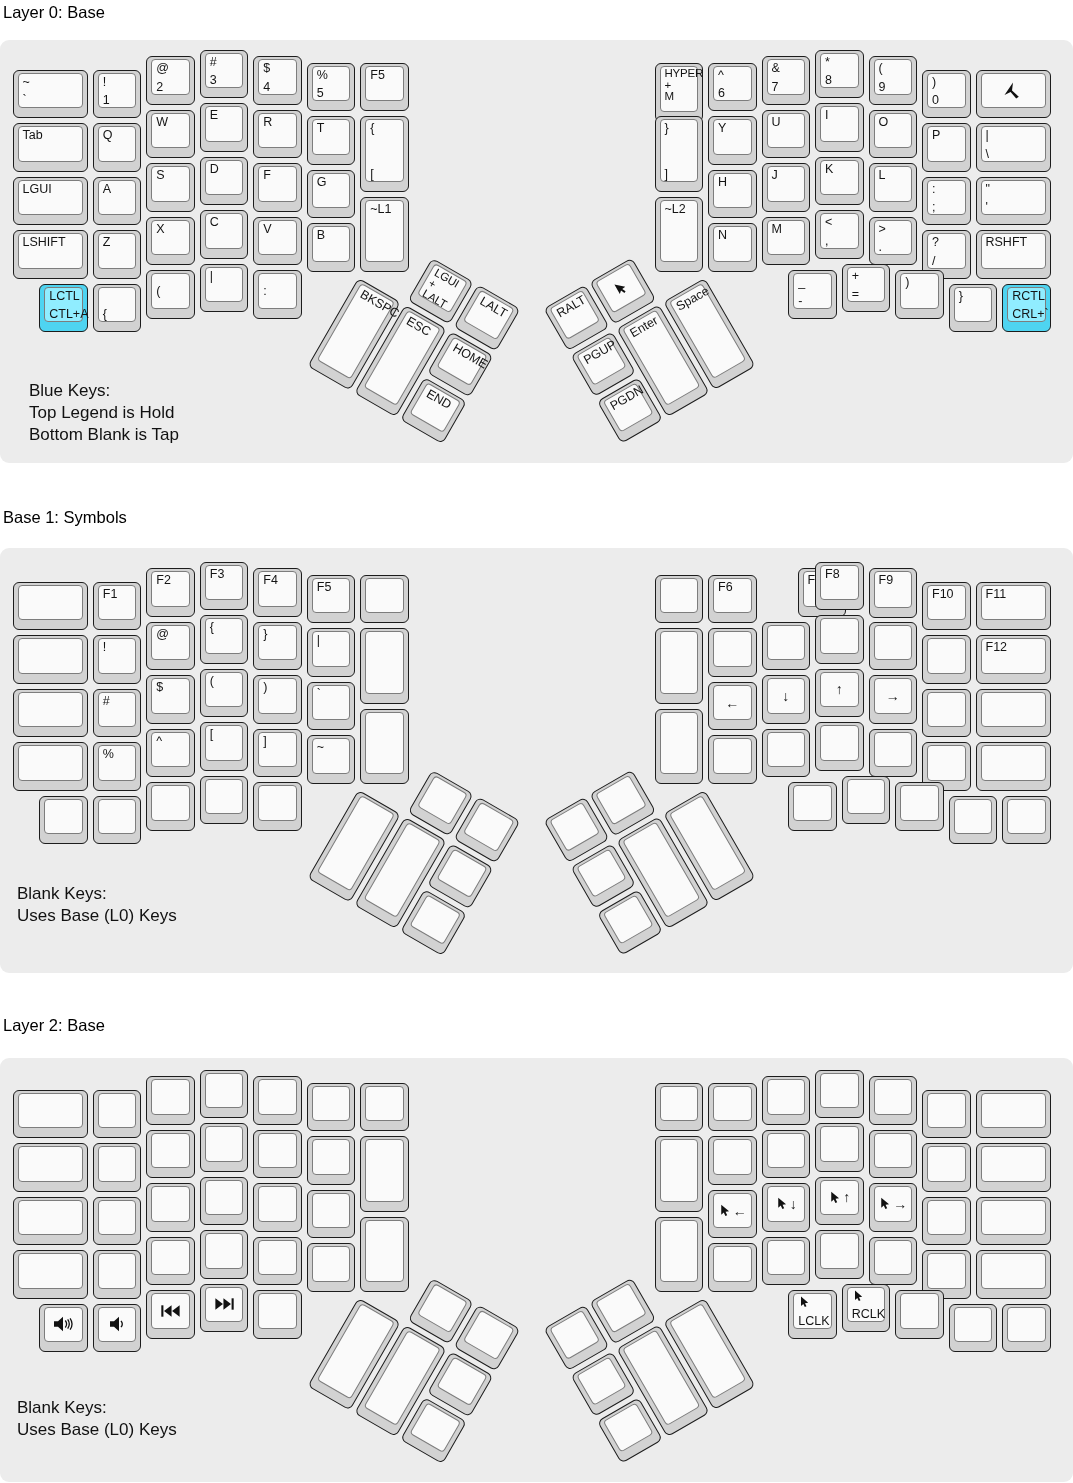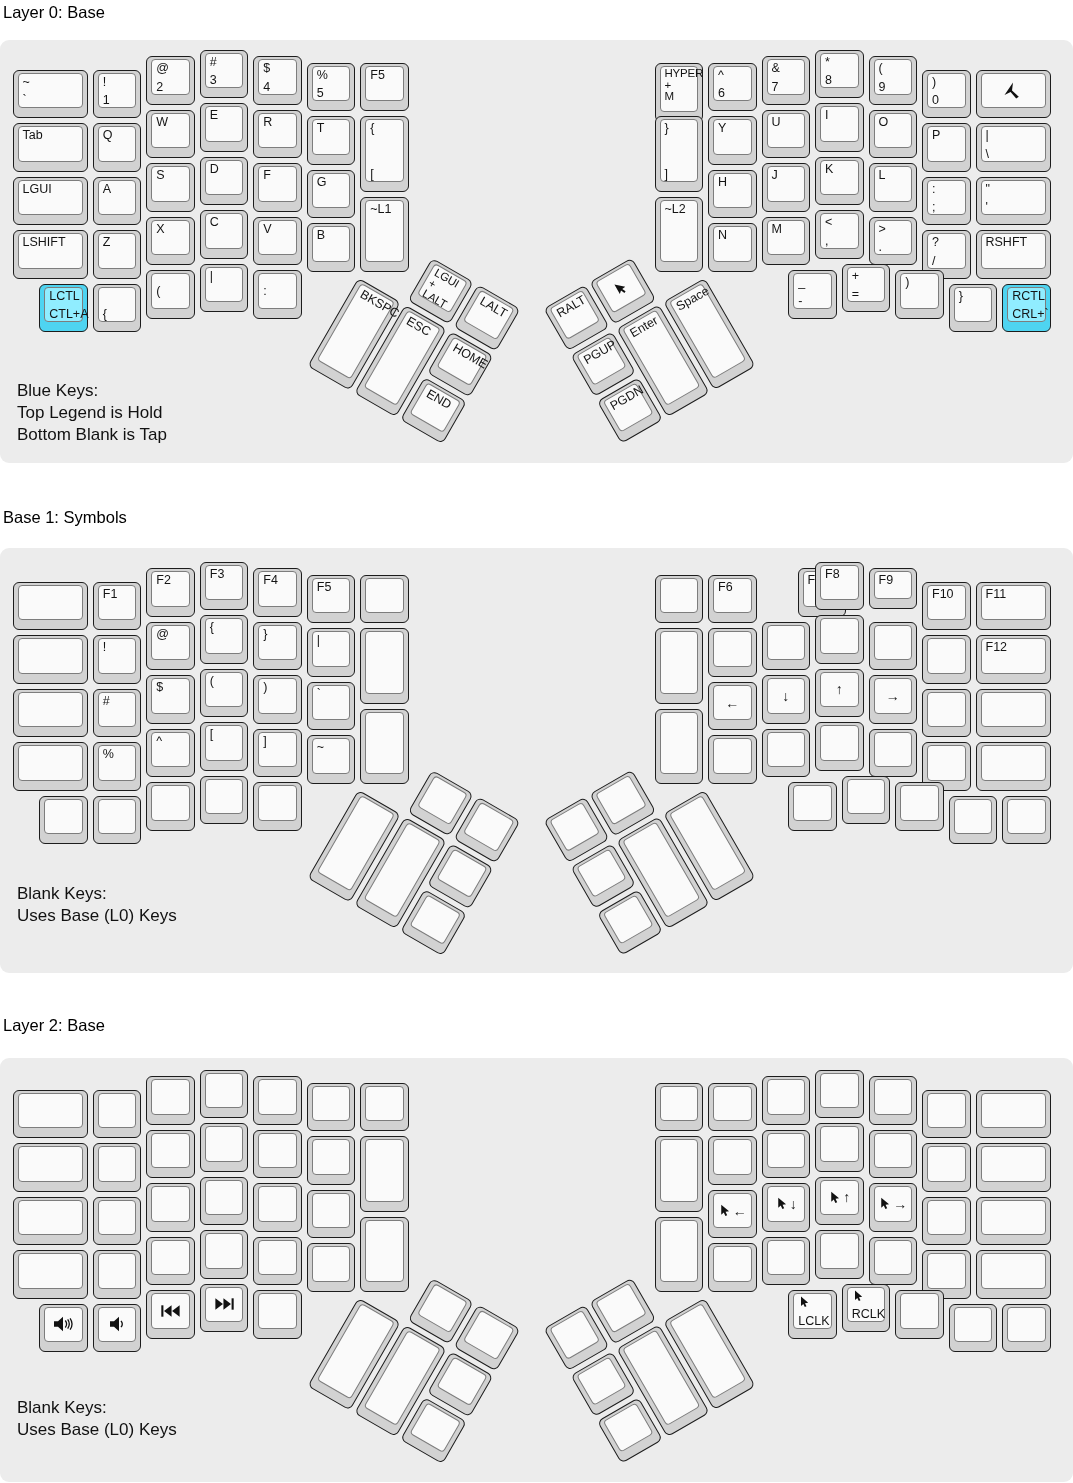--- a/index.html
+++ b/index.html
@@ -451,21 +451,21 @@
           <div class="leg-top">Space</div>
         </div>
       </div>
       <div class="key" style="left: 537.5px; top: 283.375px; width: 48.5px; height: 48.5px;">
         <div class="face">
           <div class="leg-top">PGDN</div>
         </div>
       </div>
     </div>
   </div>
-<div class="note" style="left:17px;top:380px">
+<div class="note" style="left:29px;top:380px">
   <div>Blue Keys:</div>
   <div>Top Legend is Hold</div>
   <div>Bottom Blank is Tap</div>
 </div>
 
 <div class="section-title" style="top:507px">Base 1: Symbols</div>
 <div class="section-bg" style="top:548px;height:425px"></div>
 <div class="board" id="board-1" style="left:10px;top:559px">
     <div class="key" style="left: 2.5px; top: 22.5625px; width: 75.25px; height: 48.5px;">
       <div class="face"></div>
@@ -653,21 +653,21 @@
       <div class="face"></div>
     </div>
     <div class="key" style="left: 805px; top: 109.5px; width: 48.5px; height: 48.5px;">
       <div class="face">
         <div class="leg-center arrowtext">↑</div>
       </div>
     </div>
     <div class="key" style="left: 805px; top: 163px; width: 48.5px; height: 48.5px;">
       <div class="face"></div>
     </div>
-    <div class="key" style="left: 858.5px; top: 9.1875px; width: 48.5px; height: 41px; text-decoration: underline;">
+    <div class="key" style="left: 858.5px; top: 9.1875px; width: 48.5px; height: 50px; text-decoration: underline;">
       <div class="face">
         <div class="leg-top">F9</div>
       </div>
     </div>
     <div class="key" style="left: 858.5px; top: 62.6875px; width: 48.5px; height: 48.5px;">
       <div class="face"></div>
     </div>
     <div class="key" style="left: 858.5px; top: 116.188px; width: 48.5px; height: 48.5px;">
       <div class="face">
         <div class="leg-center arrowtext">→</div>

